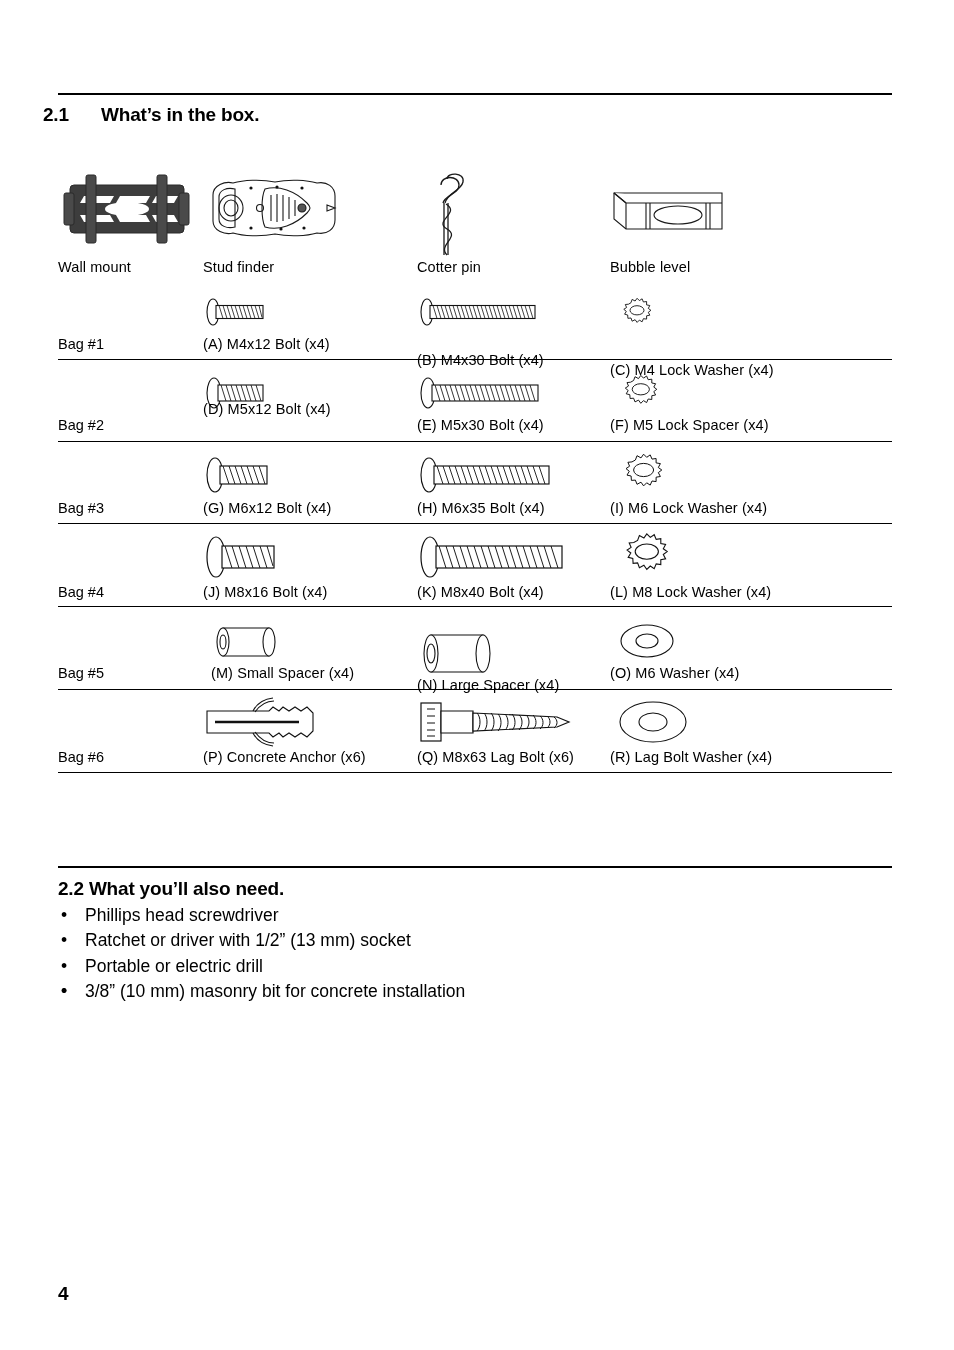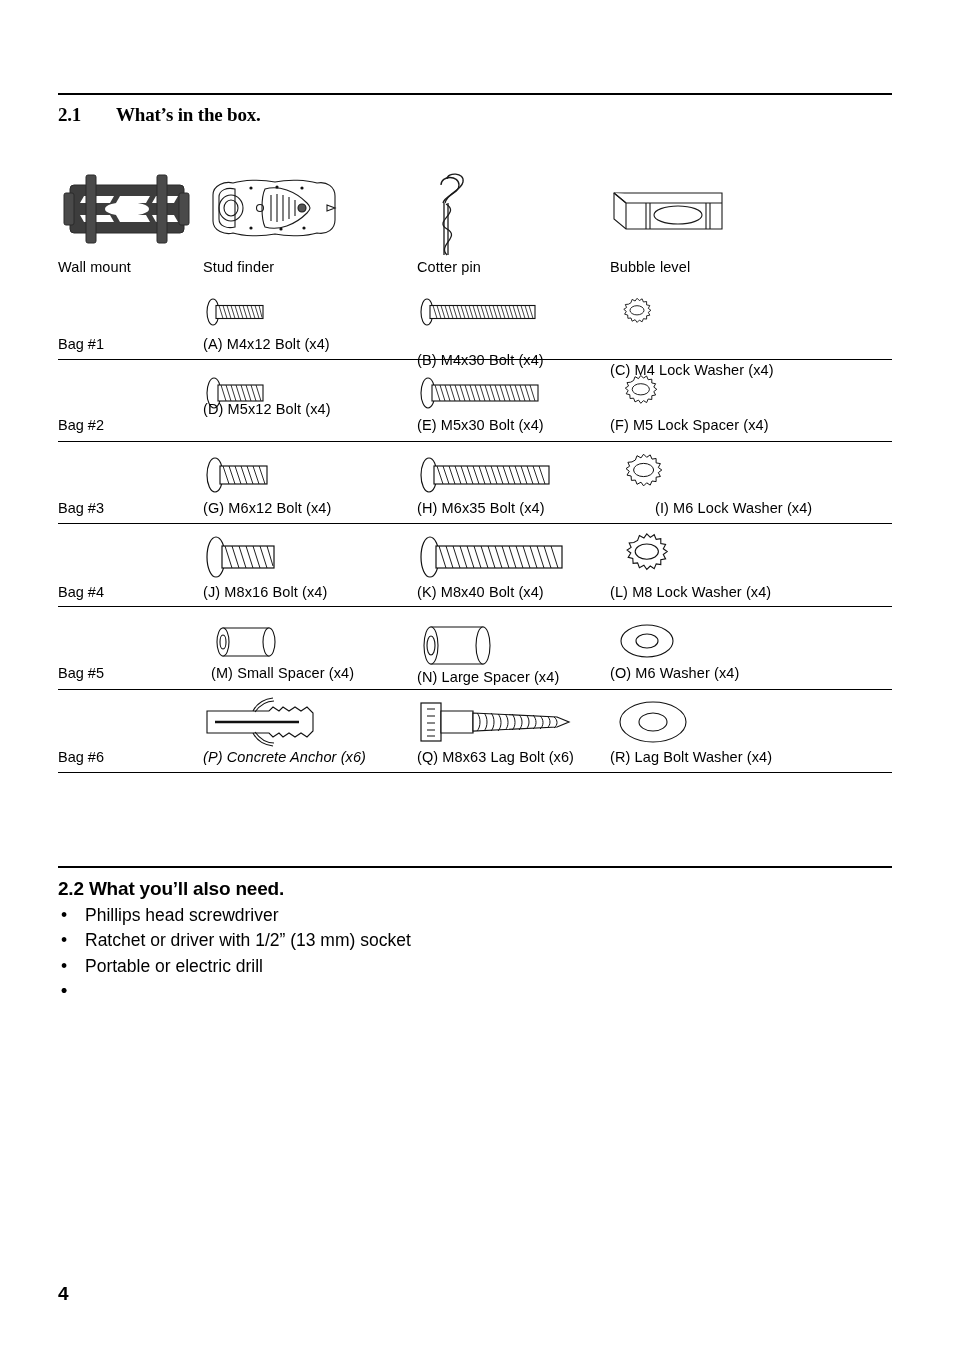--- a/index.html
+++ b/index.html
@@ -33,21 +33,21 @@
   .rule.thin { height: 1px; }
 
   
   .sec-head {
     position: absolute;
     font-weight: bold;
     font-size: 19px;
     letter-spacing: -0.2px;
     white-space: nowrap;
   }
-  #sec21 { left: 58px; top: 104px; font-family: Liberation Serif, serif; }
+  #sec21 { left: 43px; top: 104px; }
   #sec21 .num { display: inline-block; width: 58px; }
   #sec22 { left: 58px; top: 878px; }
 
   
   .toolcell {
     position: absolute;
     width: 190px;
   }
   .toolcell .art {
     position: relative;
@@ -374,21 +374,21 @@
             <path d="M25.4 7.0 L27.0 2.7 L31.0 4.9 L33.6 1.2 L36.7 4.3 L40.2 1.9
                      L42.0 6.1 L46.1 5.5 L46.1 9.9 L50.4 10.6 L48.3 14.5 L51.8 17.0
                      L48.3 19.6 L50.4 23.5 L46.1 24.2 L46.1 28.6 L42.0 28.0 L40.2 32.1
                      L36.7 29.8 L33.6 32.9 L31.0 29.2 L27.0 31.3 L25.4 27.1 L21.4 27.4
                      L21.1 23.0 L17.0 22.1 L19.3 18.3 L16.0 15.6 L19.6 13.2 L17.9 9.3
                      L22.0 8.9 Z"></path>
             <ellipse cx="33.6" cy="17.0" rx="10" ry="6.6"></ellipse>
           </g>
         </svg>
       </div>
-      <div class="cap" style="top:47px;margin-left:45px;">(I) M6 Lock Washer (x4)</div>
+      <div class="cap" style="top:47px;">(I) M6 Lock Washer (x4)</div>
     </div>
   </div>
   <div class="rule thin" style="top:523px;"></div>
 
   <div class="bagrow" style="top:535px;">
     <div class="baglabel" style="top:49px;">Bag #4</div>
 
     <div class="partcell" style="left:203px; top:0;">
       <div class="art">
         <svg width="130" height="46" viewBox="0 0 130 46">
@@ -453,21 +453,21 @@
             <path d="M12 12 L58 12 L58 40 L12 40 Z"></path>
             <ellipse cx="12" cy="26" rx="6" ry="14"></ellipse>
             <ellipse cx="58" cy="26" rx="6" ry="14"></ellipse>
             <ellipse cx="12" cy="26" rx="3" ry="7"></ellipse>
           </g>
         </svg>
       </div>
       <div class="cap" style="top:49px;">(M) Small Spacer (x4)</div>
     </div>
 
-    <div class="partcell" style="left:417px; top:4px;text-decoration:underline;">
+    <div class="partcell" style="left:417px; top:12px;text-decoration:underline;">
       <div class="art">
         <svg width="120" height="46" viewBox="0 0 120 46">
           <g fill="#fff" stroke="#111" stroke-width="1.1">
             <path d="M14 7 L66 7 L66 44 L14 44 Z"></path>
             <ellipse cx="14" cy="25.5" rx="7" ry="18.5"></ellipse>
             <ellipse cx="66" cy="25.5" rx="7" ry="18.5"></ellipse>
             <ellipse cx="14" cy="25.5" rx="4" ry="9.5"></ellipse>
           </g>
         </svg>
       </div>
@@ -499,21 +499,21 @@
                      L110 16 L110 34 L104 40 L98 36 L92 40 L86 36 L80 40 L76 36
                      L70 40 L66 36 L4 36 Z"></path>
           </g>
           <path d="M12 25 L96 25" stroke="#111" stroke-width="2.4" fill="none"></path>
           <g fill="none" stroke="#111" stroke-width="1.1">
             <path d="M50 14 C54 6 62 2 70 1 M52 15 C57 8 64 4 71 4"></path>
             <path d="M50 36 C54 44 62 48 70 49 M52 35 C57 42 64 46 71 46"></path>
           </g>
         </svg>
       </div>
-      <div class="cap" style="top:52px;font-style:italic;">(P) Concrete Anchor (x6)</div>
+      <div class="cap" style="top:52px;">(P) Concrete Anchor (x6)</div>
     </div>
 
     <div class="partcell" style="left:417px; top:0;">
       <div class="art">
         <svg width="175" height="50" viewBox="0 0 175 50">
           <g fill="#fff" stroke="#111" stroke-width="1.2">
             <rect x="4" y="6" width="20" height="38"></rect>
             <path d="M24 14 L56 14 L56 36 L24 36 Z"></path>
             <path d="M56 16 L140 20 L152 25 L140 30 L56 34 Z"></path>
           </g>
@@ -561,19 +561,20 @@
       </li>
       <li>
         <span class="dot">•</span>
         <span>Portable or electric drill</span>
       </li>
       <li>
         <span class="dot">•</span>
       </li>
       <li>
         <span class="dot">•</span>
+        <span>3/8” (10 mm) masonry bit for concrete installation</span>
       </li>
     </ul>
   </div>
 
   <div id="pageno">4</div>
 
 </div>
 
 </body></html>

